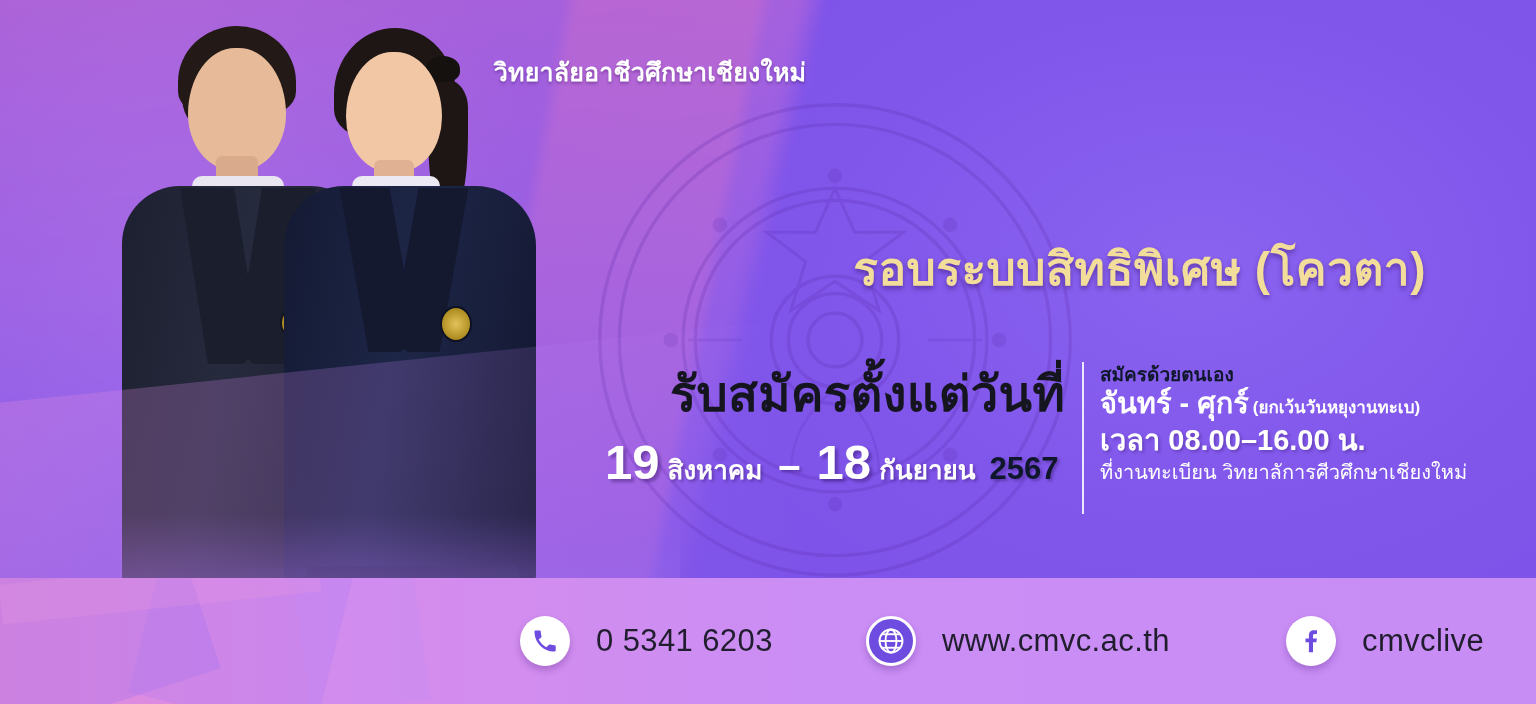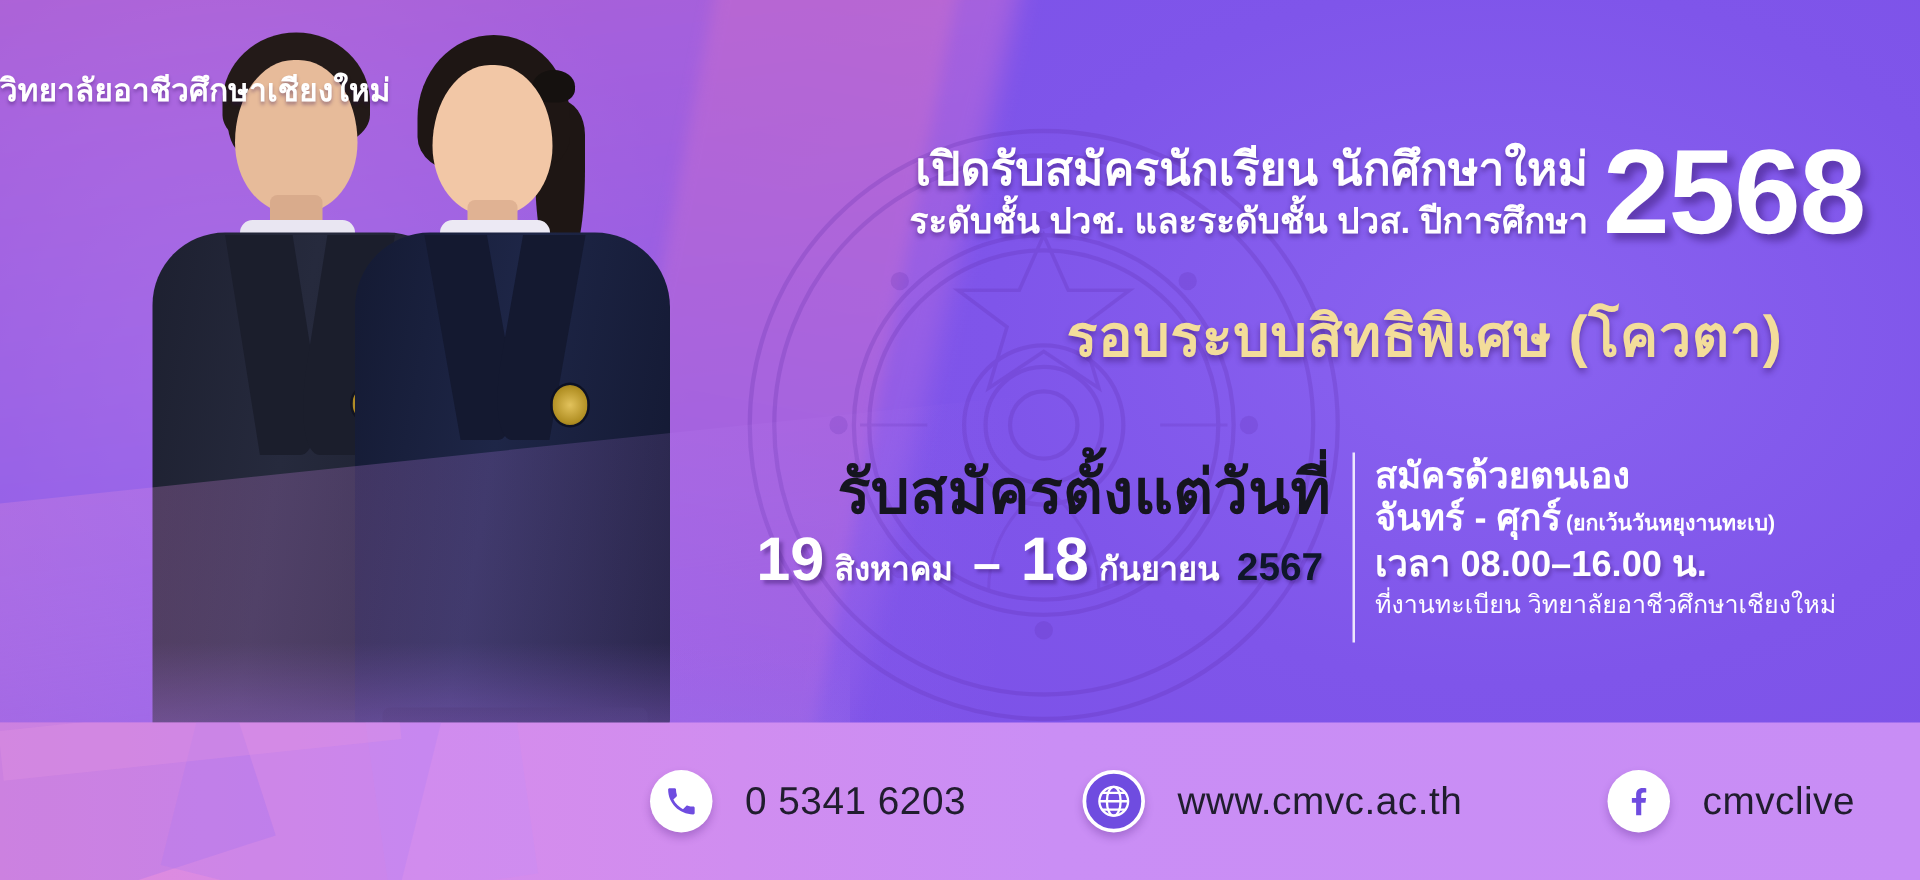--- a/index.html
+++ b/index.html
@@ -193,21 +193,21 @@
     background:linear-gradient(100deg, rgba(232,140,215,.30) 0%, rgba(190,130,245,.22) 40%, rgba(150,110,240,0) 78%);
     transform:rotate(-6deg);
     pointer-events:none;
   }
 
   
   .txt { position:absolute; }
 
   .org-name{
     left:0; top:52px; width:1536px;
-    text-align:left; padding-right:236px;
+    text-align:center; padding-right:236px;
     font-size:25px; font-weight:700; color:#ffffff;
     letter-spacing:.2px;
     text-shadow:0 2px 3px rgba(40,10,80,.35);
   }
 
   .headline-row{
     left:0; top:110px; width:1536px;
     padding-right:44px;
     display:flex; align-items:center; justify-content:flex-end;
   }
@@ -236,21 +236,21 @@
     text-shadow:0 3px 5px rgba(45,12,90,.45);
   }
 
   
   .date-block{ left:605px; top:368px; width:460px; }
   .date-title{
     font-size:49px; font-weight:700; color:#15151f;
     letter-spacing:.3px; line-height:1.1; white-space:nowrap;text-align:right;
   }
   .date-range{
-    margin-top:2px;
+    margin-top:16px;
     display:flex; align-items:baseline; gap:6px;
     white-space:nowrap;
   }
   .dnum{
     font-size:49px; font-weight:800; color:#ffffff;
     text-shadow:3px 3px 3px rgba(45,12,90,.38);
     line-height:1;
   }
   .dmon{
     font-size:26px; font-weight:800; color:#ffffff;
@@ -270,21 +270,21 @@
 
   .divider{
     position:absolute; left:1082px; top:362px;
     width:2px; height:152px;
     background:rgba(255,255,255,.85);
   }
 
   
   .info-block{ left:1100px; top:364px; width:420px; }
   .info-1{
-    font-size:29px; font-weight:700; color:#ffffff; line-height:1.18;
+    font-size:19px; font-weight:700; color:#0f172a; line-height:1.18;
     white-space:nowrap;
   }
   .info-2{
     font-size:29px; font-weight:600; color:#ffffff; line-height:1.2;
     white-space:nowrap;
   }
   .info-2 .small{
     font-size:17px; font-weight:600; margin-left:4px;
   }
   .info-3{
@@ -393,27 +393,20 @@
       <div class="skirt"></div>
       <div class="legs"></div>
     </div>
     <div class="photo-fade"></div>
   </div>
 
   <div class="diag-overlay"></div>
 
   <div class="txt org-name">วิทยาลัยอาชีวศึกษาเชียงใหม่</div>
 
-  <div class="txt headline-row">
-    <div class="headline-left">
-      <div class="headline-1">เปิดรับสมัครนักเรียน นักศึกษาใหม่</div>
-      <div class="headline-2">ระดับชั้น ปวช. และระดับชั้น ปวส. ปีการศึกษา</div>
-    </div>
-    <div class="year-big">2568</div>
-  </div>
 
   <div class="txt subtitle-gold">รอบระบบสิทธิพิเศษ (โควตา)</div>
 
   <div class="txt date-block">
     <div class="date-title">รับสมัครตั้งแต่วันที่</div>
     <div class="date-range">
       <span class="dnum">19</span>
       <span class="dmon">สิงหาคม</span>
       <span class="ddash">–</span>
       <span class="dnum">18</span>
@@ -423,21 +416,21 @@
   </div>
 
   <div class="divider"></div>
 
   <div class="txt info-block">
     <div class="info-1">สมัครด้วยตนเอง</div>
     <div class="info-2">
       <span>จันทร์ - ศุกร์</span><span class="small">(ยกเว้นวันหยุงานทะเบ)</span>
     </div>
     <div class="info-3">เวลา 08.00–16.00 น.</div>
-    <div class="info-4">ที่งานทะเบียน วิทยาลัยอาชีวศึกษาเชียงใหม่</div>
+    <div class="info-4">ที่งานทะเบียน วิทยาลัการศีวศึกษาเชียงใหม่</div>
   </div>
 
   <div class="footer-band">
     <div class="footer-shapes">
       <div class="fs fs1"></div>
       <div class="fs fs2"></div>
       <div class="fs fs3"></div>
       <div class="fs fs4"></div>
     </div>
   </div>

